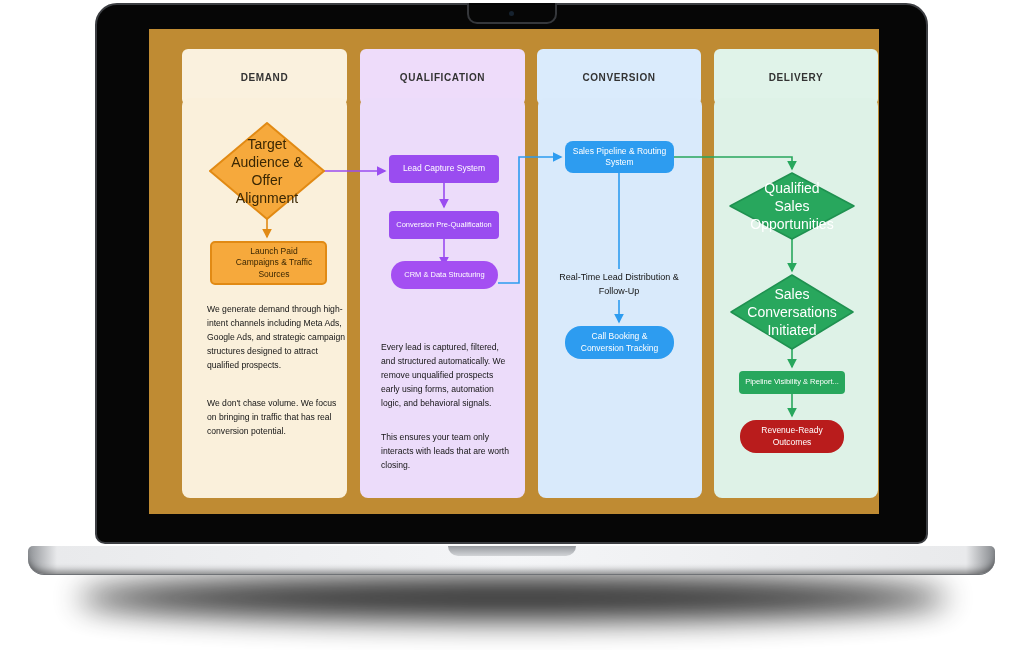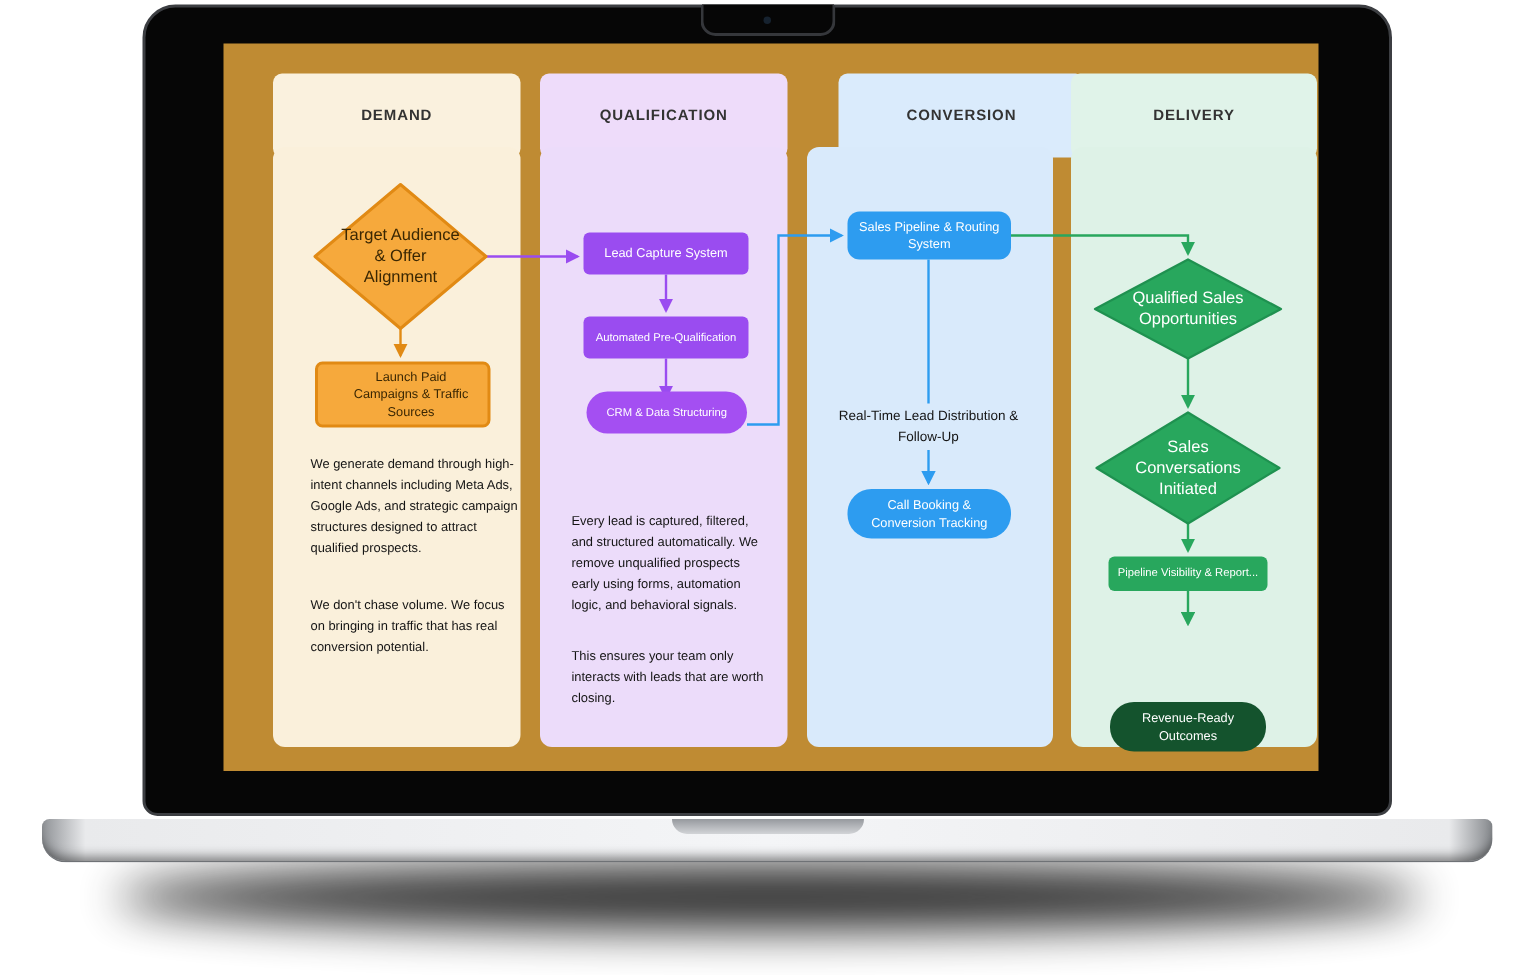--- a/index.html
+++ b/index.html
@@ -22,44 +22,44 @@
   .groove{position:absolute;left:50%;transform:translateX(-50%);top:0;width:128px;height:10px;
     background:linear-gradient(#96999e,#d2d4d7);border-radius:0 0 11px 11px;}
 
   
   .screen{position:absolute;left:52px;top:24px;width:730px;height:485px;background:#BF8B33;overflow:hidden;}
 
   .col-header{position:absolute;top:20px;height:56px;border-radius:6px;display:flex;align-items:center;
     justify-content:center;font-size:10px;font-weight:bold;letter-spacing:.6px;color:#333;}
   .h-demand{left:33px;width:165px;background:#FAF1DE;}
   .h-qual{left:211px;width:165px;background:#EEDCFA;}
-  .h-conv{left:410px;width:164px;background:#DAEBFC;}
+  .h-conv{left:388px;width:164px;background:#DAEBFC;}
   .h-delivery{left:565px;width:164px;background:#E0F3E9;}
 
   .panel{position:absolute;top:69px;height:400px;border-radius:8px;}
   .p-demand{left:33px;width:165px;background:#FAF0DB;}
   .p-qual{left:211px;width:165px;background:#ECDCFA;}
   .p-conv{left:389px;width:164px;background:#D9EAFB;}
   .p-delivery{left:565px;width:164px;background:#DEF2E7;}
 
   .flow-svg{position:absolute;left:0;top:0;}
 
   .node{position:absolute;display:flex;align-items:center;justify-content:center;text-align:center;
     font-size:8.5px;line-height:1.35;box-sizing:border-box;padding:2px 5px;}
   .node-orange{background:#F6A93C;border:2px solid #E18A14;color:#3a2703;border-radius:5px;padding-left:16px;}
   .node-purple{background:#9A4CF0;color:#fff;border-radius:4px;}
   .node-purple-pill{background:#A44FF2;color:#fff;border-radius:14px;}
   .node-blue{background:#2D9CF0;color:#fff;border-radius:8px;}
   .node-blue-pill{background:#2D9CF0;color:#fff;border-radius:16px;}
   .node-green{background:#28A75D;color:#fff;border-radius:4px;}
-  .node-green-pill{background:#14532d;color:#fff;border-radius:16px;margin-top:48px;}
+  .node-green-pill{background:#b91c1c;color:#fff;border-radius:16px;}
   .node-sm{font-size:7.5px;white-space:nowrap;padding:2px 2px;}
 
   .diamond-label{position:absolute;display:flex;align-items:center;justify-content:center;
-    text-align:center;font-size:11px;line-height:1.3;}
+    text-align:center;font-size:14px;line-height:1.3;}
   .dl-orange{color:#3a2703;}
   .dl-green{color:#ffffff;}
 
   .para{position:absolute;font-size:8.6px;line-height:1.62;color:#141414;}
   .flow-label{position:absolute;text-align:center;font-size:9px;line-height:1.5;color:#141414;
     background:#D9EAFB;padding:2px 0;}
 </style>
 </head>
 <body>
 
@@ -111,21 +111,21 @@
         <polygon points="643,144 705,177 643,210 581,177" fill="#28A75D" stroke="#1F9150" stroke-width="1.5" stroke-linejoin="round"></polygon>
         <polygon points="643,246 704,283 643,320 582,283" fill="#28A75D" stroke="#1F9150" stroke-width="1.5" stroke-linejoin="round"></polygon>
       </svg>
 
       <div class="diamond-label dl-orange" style="left:76px;top:112px;width:84px;height:60px;">Target Audience &amp; Offer Alignment</div>
       <div class="node node-orange" style="left:61px;top:212px;width:117px;height:44px;">Launch Paid Campaigns &amp; Traffic Sources</div>
       <div class="para" style="left:58px;top:274px;width:140px;">We generate demand through high-intent channels including Meta Ads, Google Ads, and strategic campaign structures designed to attract qualified prospects.</div>
       <div class="para" style="left:58px;top:368px;width:140px;">We don't chase volume. We focus on bringing in traffic that has real conversion potential.</div>
 
       <div class="node node-purple" style="left:240px;top:126px;width:110px;height:28px;">Lead Capture System</div>
-      <div class="node node-purple node-sm" style="left:240px;top:182px;width:110px;height:28px;">Automated Pre-Qualification</div>
+      <div class="node node-purple node-sm" style="left:240px;top:182px;width:110px;height:28px;">Conversion Pre-Qualification</div>
       <div class="node node-purple-pill node-sm" style="left:242px;top:232px;width:107px;height:28px;">CRM &amp; Data Structuring</div>
       <div class="para" style="left:232px;top:312px;width:130px;">Every lead is captured, filtered, and structured automatically. We remove unqualified prospects early using forms, automation logic, and behavioral signals.</div>
       <div class="para" style="left:232px;top:402px;width:130px;">This ensures your team only interacts with leads that are worth closing.</div>
 
       <div class="node node-blue" style="left:416px;top:112px;width:109px;height:32px;">Sales Pipeline &amp; Routing System</div>
       <div class="flow-label" style="left:398px;top:208px;width:144px;margin-top:32px;">Real-Time Lead Distribution &amp; Follow-Up</div>
       <div class="node node-blue-pill" style="left:416px;top:297px;width:109px;height:33px;">Call Booking &amp; Conversion Tracking</div>
 
       <div class="diamond-label dl-green" style="left:598px;top:154px;width:90px;height:46px;">Qualified Sales Opportunities</div>
       <div class="diamond-label dl-green" style="left:600px;top:258px;width:86px;height:50px;">Sales Conversations Initiated</div>

